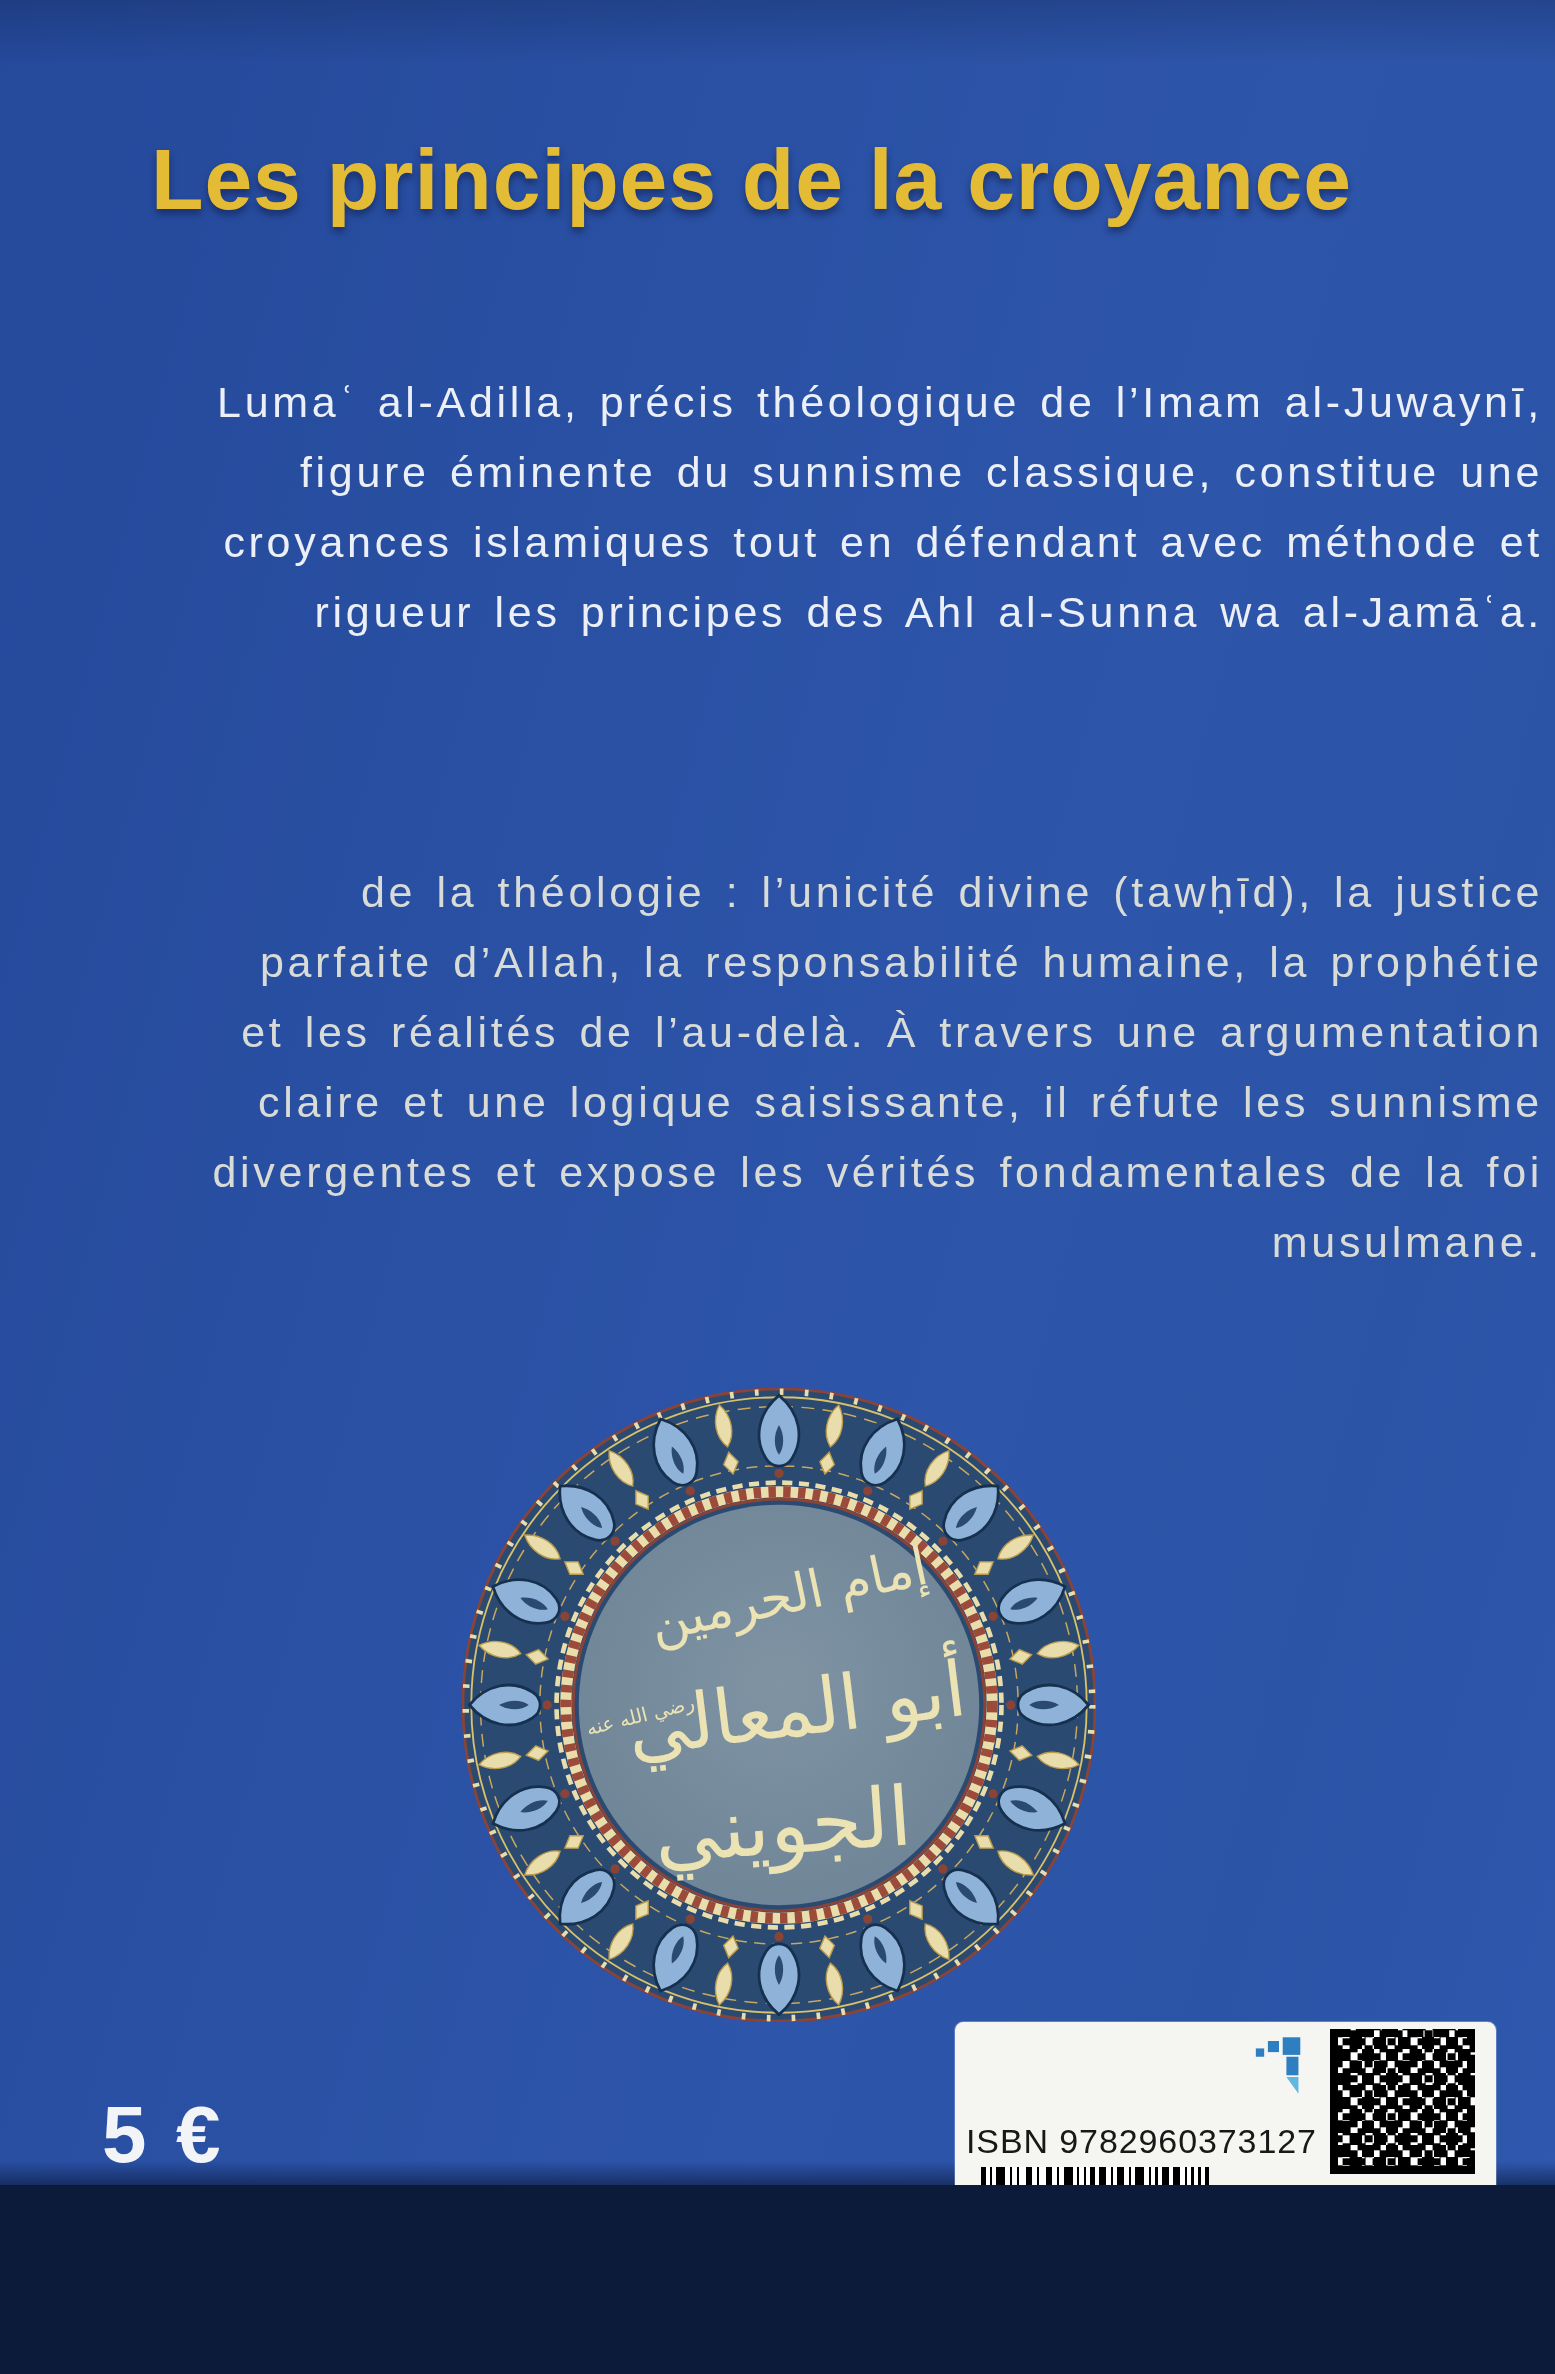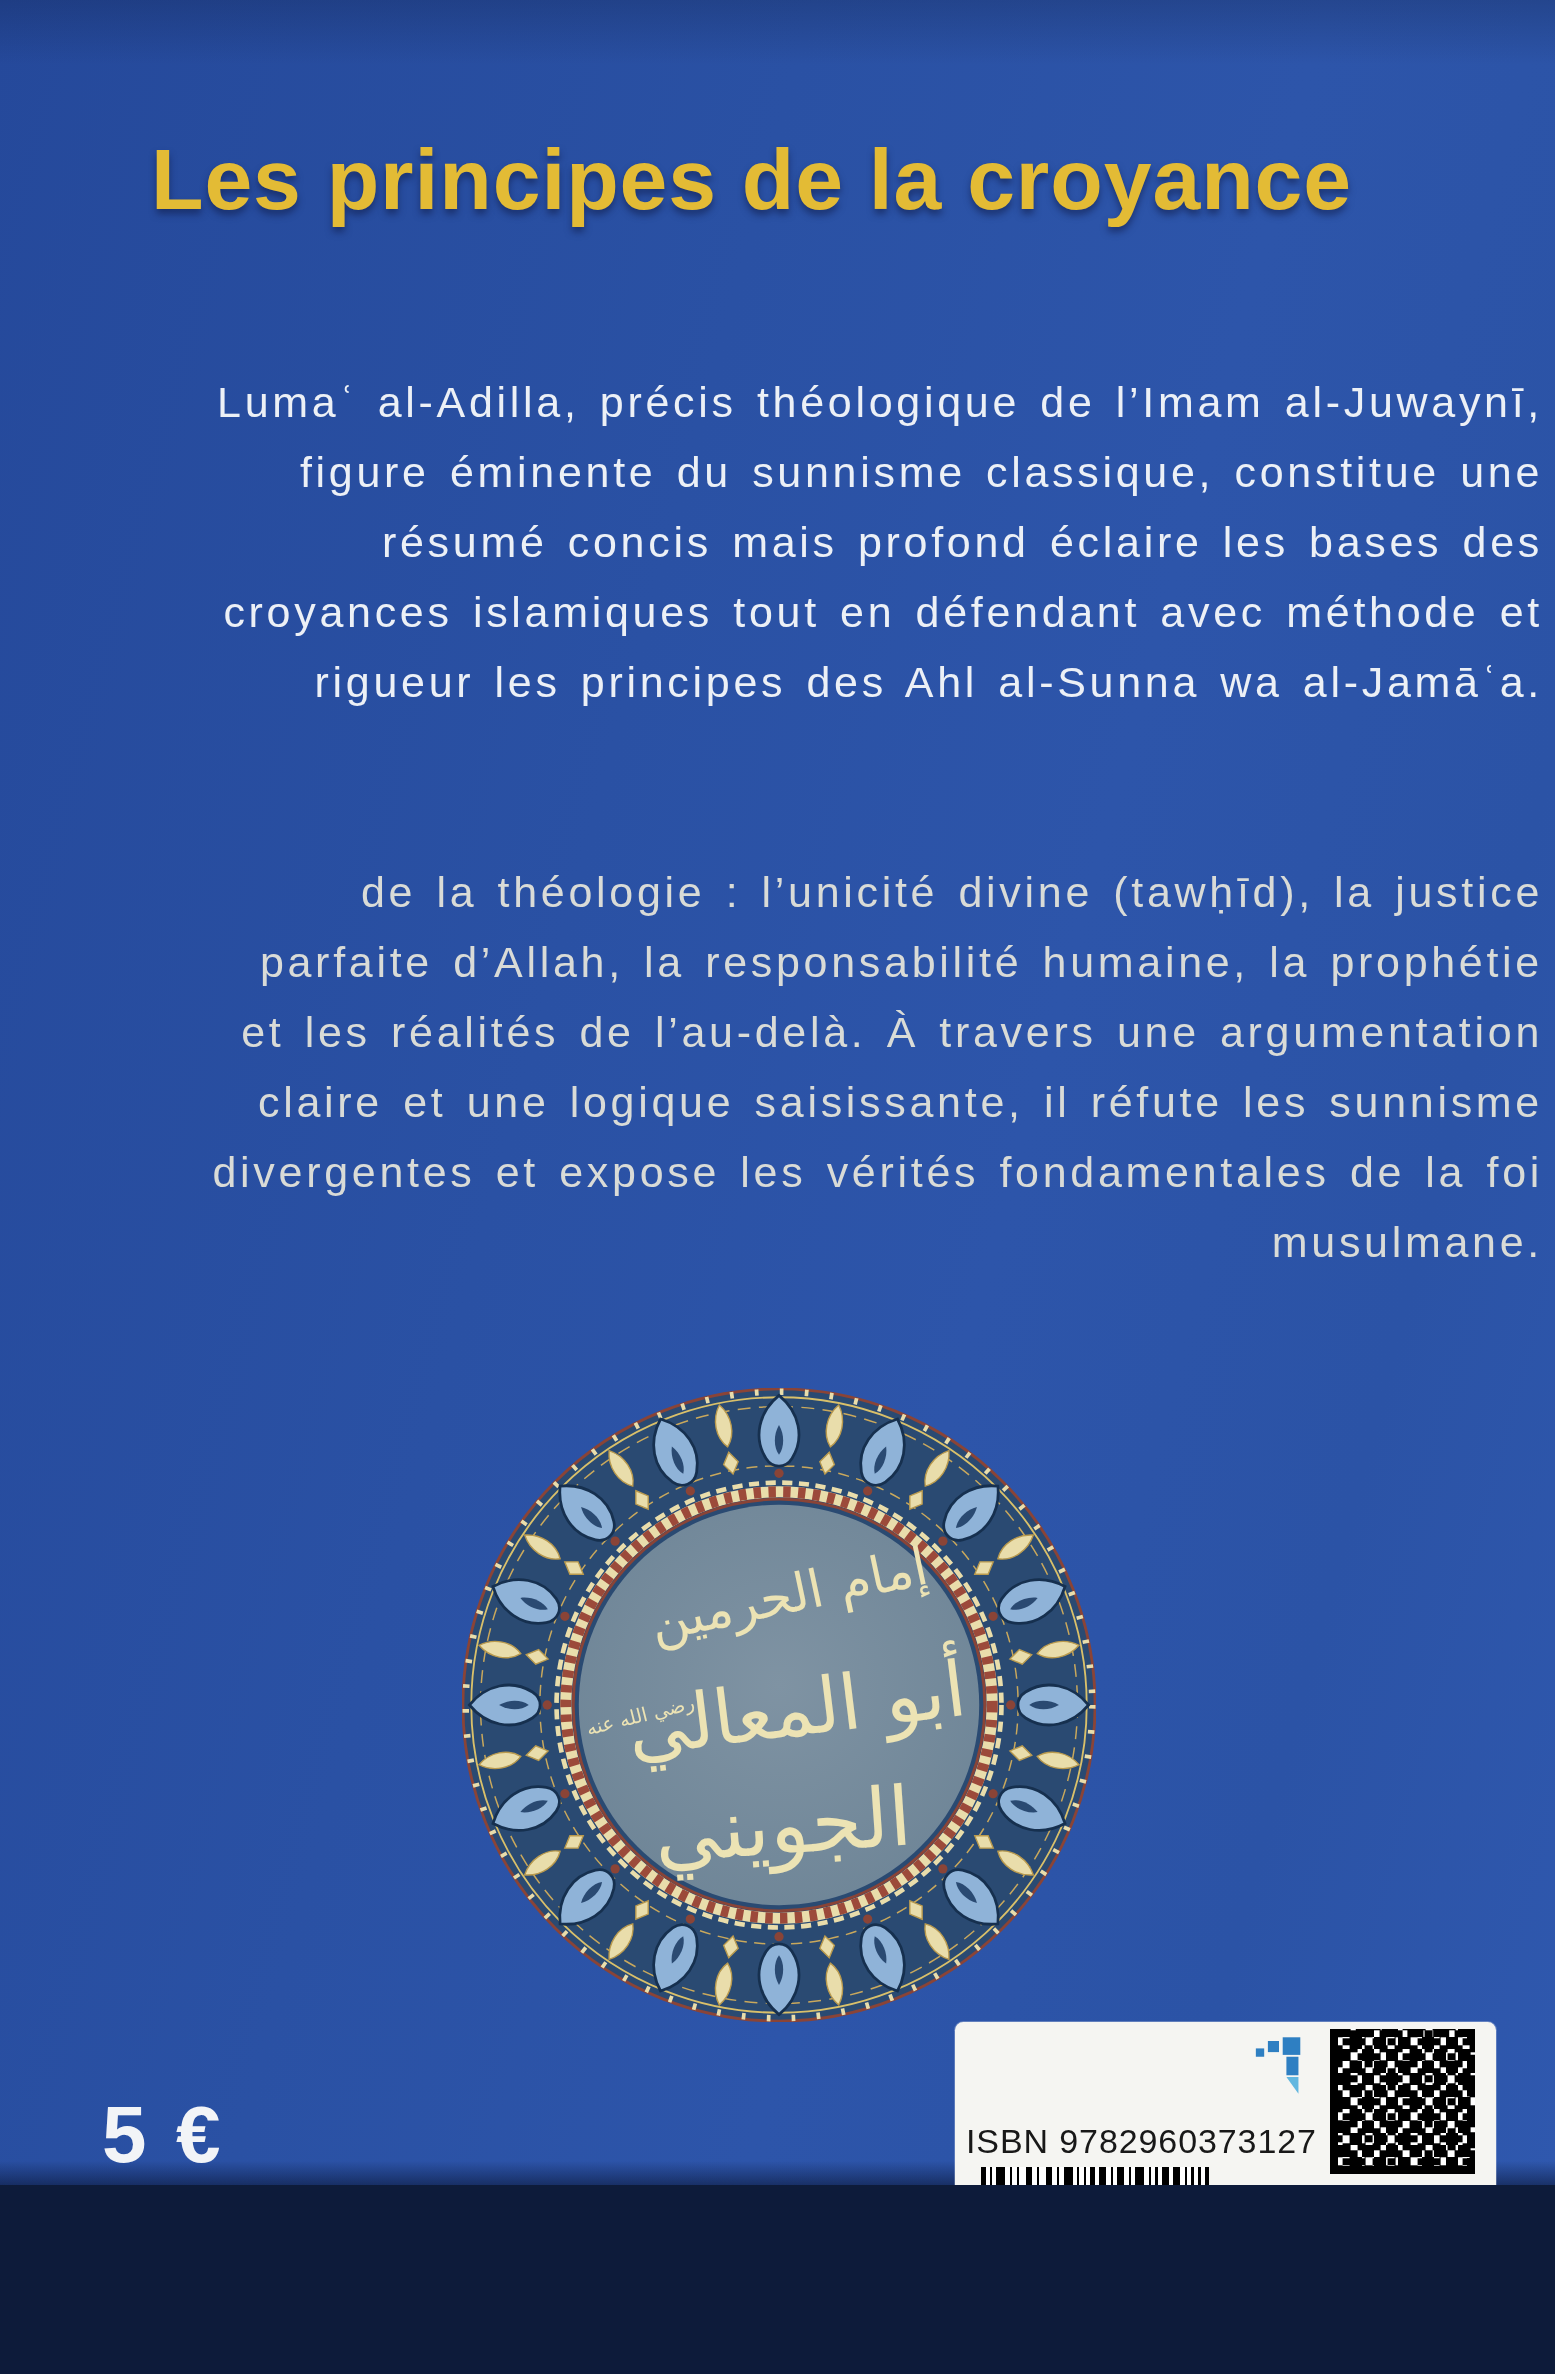--- a/index.html
+++ b/index.html
@@ -109,21 +109,20 @@
 </head>
 <body>
 
 <div class="page">
 
   <div class="title">Les principes de la croyance</div>
 
   <div class="para para1">
     <div class="line">Lumaʿ al-Adilla, précis théologique de l’Imam al-Juwaynī,</div>
     <div class="line">figure éminente du sunnisme classique, constitue une</div>
-    <div class="line">résumé concis mais profond éclaire les bases des</div>
     <div class="line">croyances islamiques tout en défendant avec méthode et</div>
     <div class="line">rigueur les principes des Ahl al-Sunna wa al-Jamāʿa.</div>
   </div>
 
   <div class="para para2">
     <div class="line">de la théologie : l’unicité divine (tawḥīd), la justice</div>
     <div class="line">parfaite d’Allah, la responsabilité humaine, la prophétie</div>
     <div class="line">et les réalités de l’au-delà. À travers une argumentation</div>
     <div class="line">claire et une logique saisissante, il réfute les sunnisme</div>
     <div class="line">divergentes et expose les vérités fondamentales de la foi</div>

